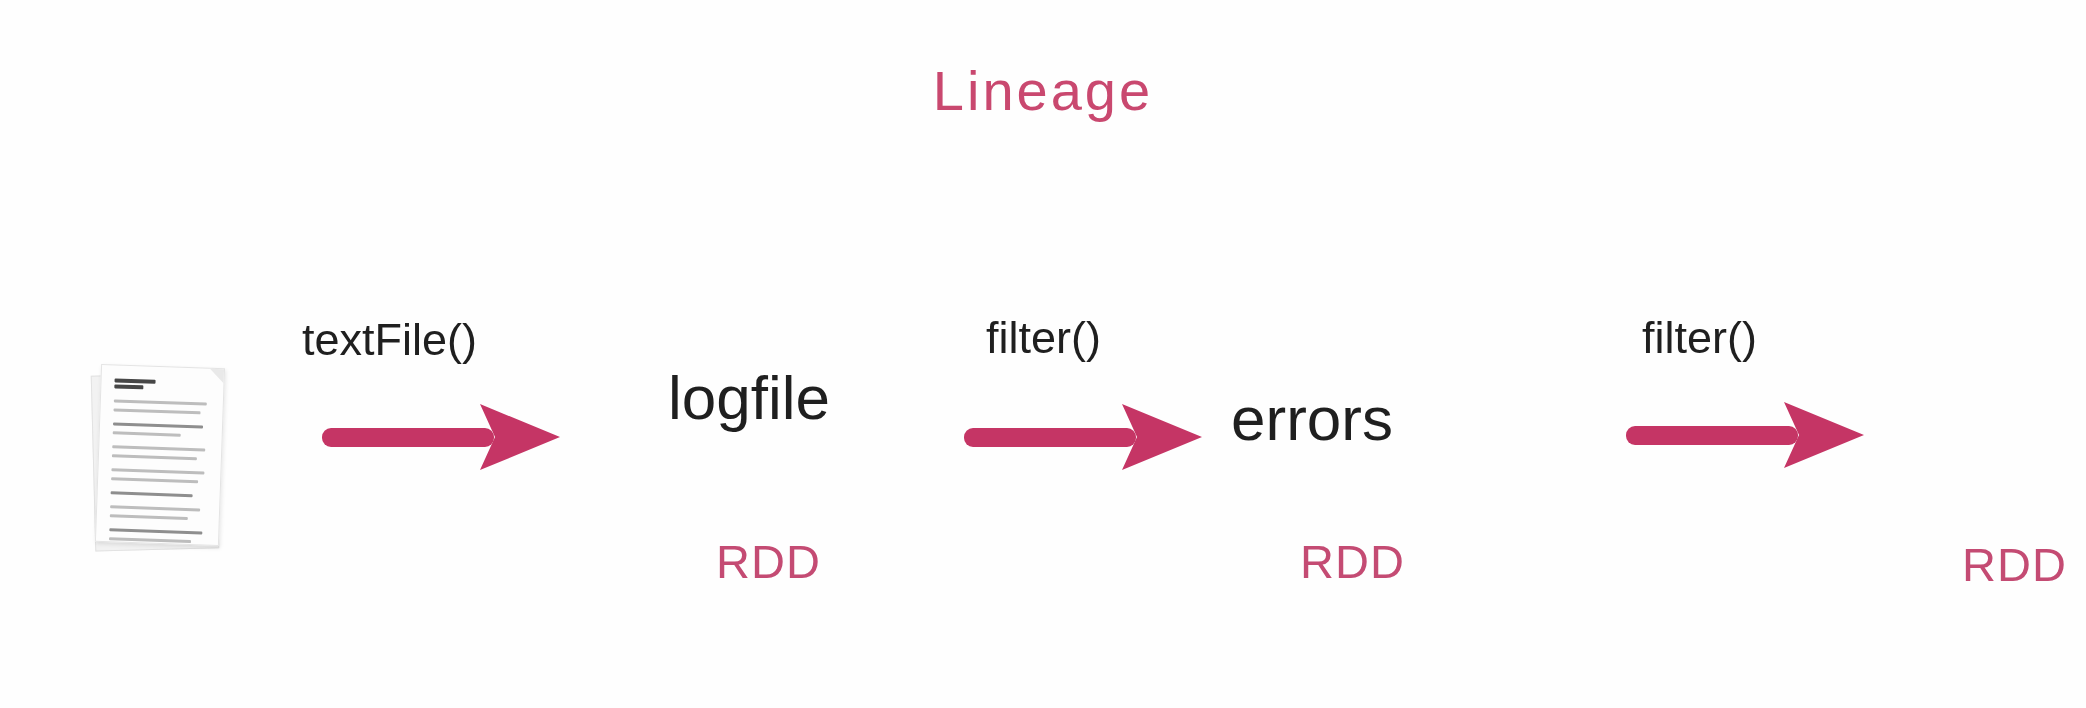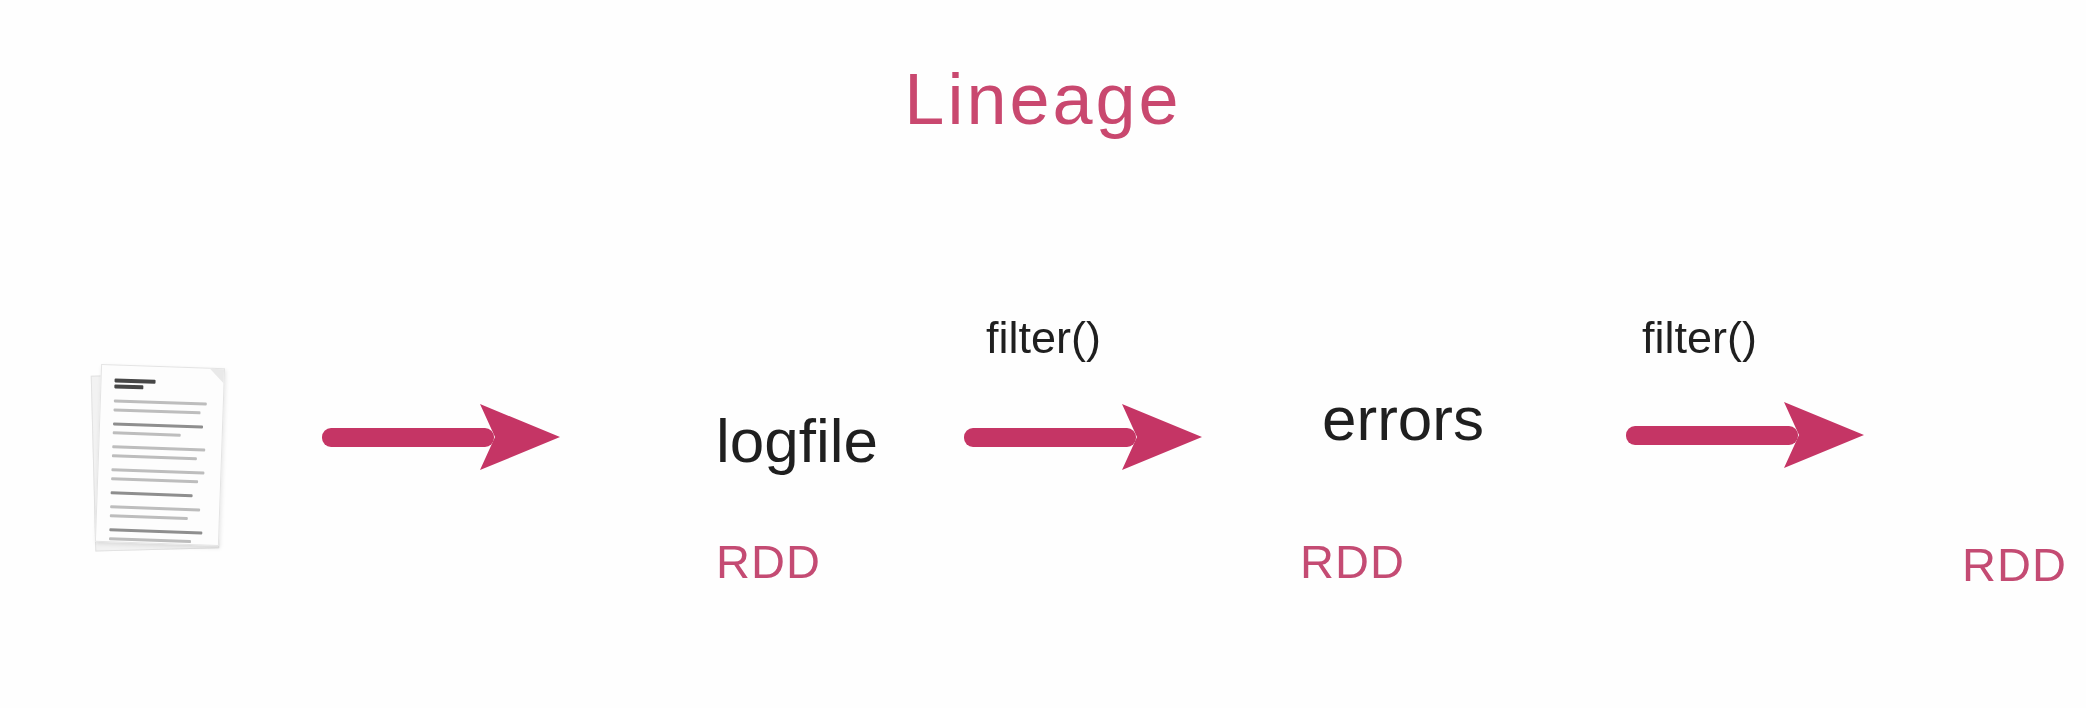--- a/index.html
+++ b/index.html
@@ -10,21 +10,21 @@
     --bg:#fefefe;
   }
   *{margin:0;padding:0;box-sizing:border-box;}
   html,body{width:2086px;height:708px;overflow:hidden;background:var(--bg);}
   body{font-family:"Liberation Sans", sans-serif;color:var(--text-color);}
   .canvas{position:relative;width:2086px;height:708px;background:var(--bg);}
 
   .title{
     position:absolute;left:0;right:0;top:58px;
     text-align:center;
-    font-size:72px;font-weight:300;letter-spacing:3px;
+    font-size:56px;font-weight:300;letter-spacing:3px;
     color:var(--title-color);
   }
 
   
   .doc{position:absolute;left:96px;top:366px;width:132px;height:186px;}
   .doc-back{
     position:absolute;left:-3px;top:8px;width:124px;height:176px;
     background:#f2f2f2;border:1px solid #e2e2e2;
     transform:rotate(-1.5deg);
   }
@@ -68,22 +68,22 @@
   .arrow{position:absolute;width:240px;height:72px;}
   .a1{left:320px;top:401px;}
   .a2{left:962px;top:401px;}
   .a3{left:1624px;top:399px;}
 
   
   .node{
     position:absolute;font-size:62px;font-weight:300;color:var(--text-color);
     white-space:nowrap;
   }
-  .n1{left:668px;top:405px;margin-left:48px;}
-  .n2{left:1322px;top:383px;}
+  .n1{left:668px;top:362px;}
+  .n2{left:1231px;top:383px;}
   .n3{left:1942px;top:380px;}
 
   .rdd{
     position:absolute;font-size:47px;font-weight:300;color:var(--rdd-color);
     letter-spacing:1px;white-space:nowrap;margin-top:24px;
   }
   .r1{left:716px;top:510px;}
   .r2{left:1300px;top:510px;}
   .r3{left:1962px;top:513px;}
 </style>
@@ -109,20 +109,21 @@
       <div class="ln w96 gap"></div>
       <div class="ln w90"></div>
       <div class="ln d w85 gap"></div>
       <div class="ln w93 gap"></div>
       <div class="ln w80"></div>
       <div class="ln d w96 gap"></div>
       <div class="ln w85"></div>
     </div>
   </div>
 
+  <div class="op op1">textFile()</div>
   <svg class="arrow a1" viewBox="0 0 240 72" xmlns="http://www.w3.org/2000/svg">
     <rect x="2" y="27" width="172" height="19" rx="9" fill="var(--arrow-color)"></rect>
     <polygon points="160,3 240,36 160,69 175,36" fill="var(--arrow-color)"></polygon>
   </svg>
   <div class="node n1">logfile</div>
   <div class="rdd r1">RDD</div>
 
   <div class="op op2">filter()</div>
   <svg class="arrow a2" viewBox="0 0 240 72" xmlns="http://www.w3.org/2000/svg">
     <rect x="2" y="27" width="172" height="19" rx="9" fill="var(--arrow-color)"></rect>

